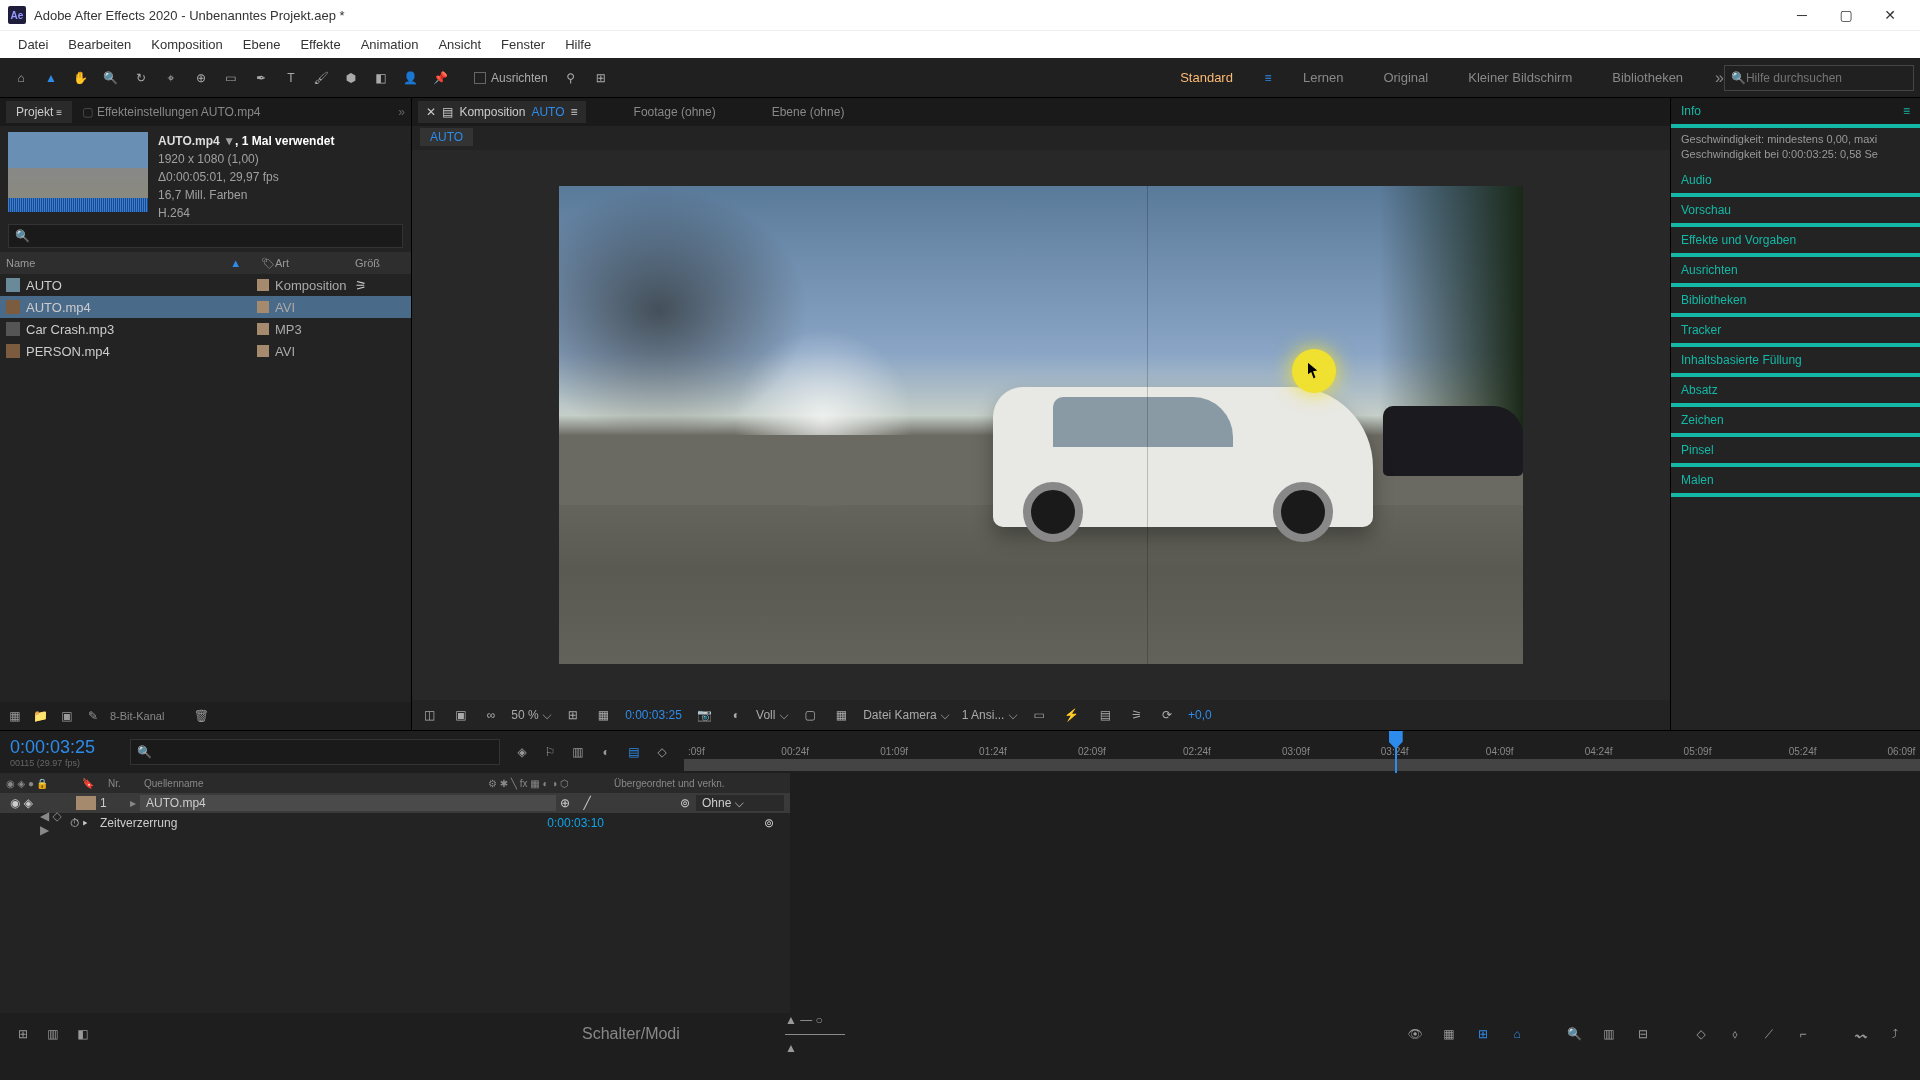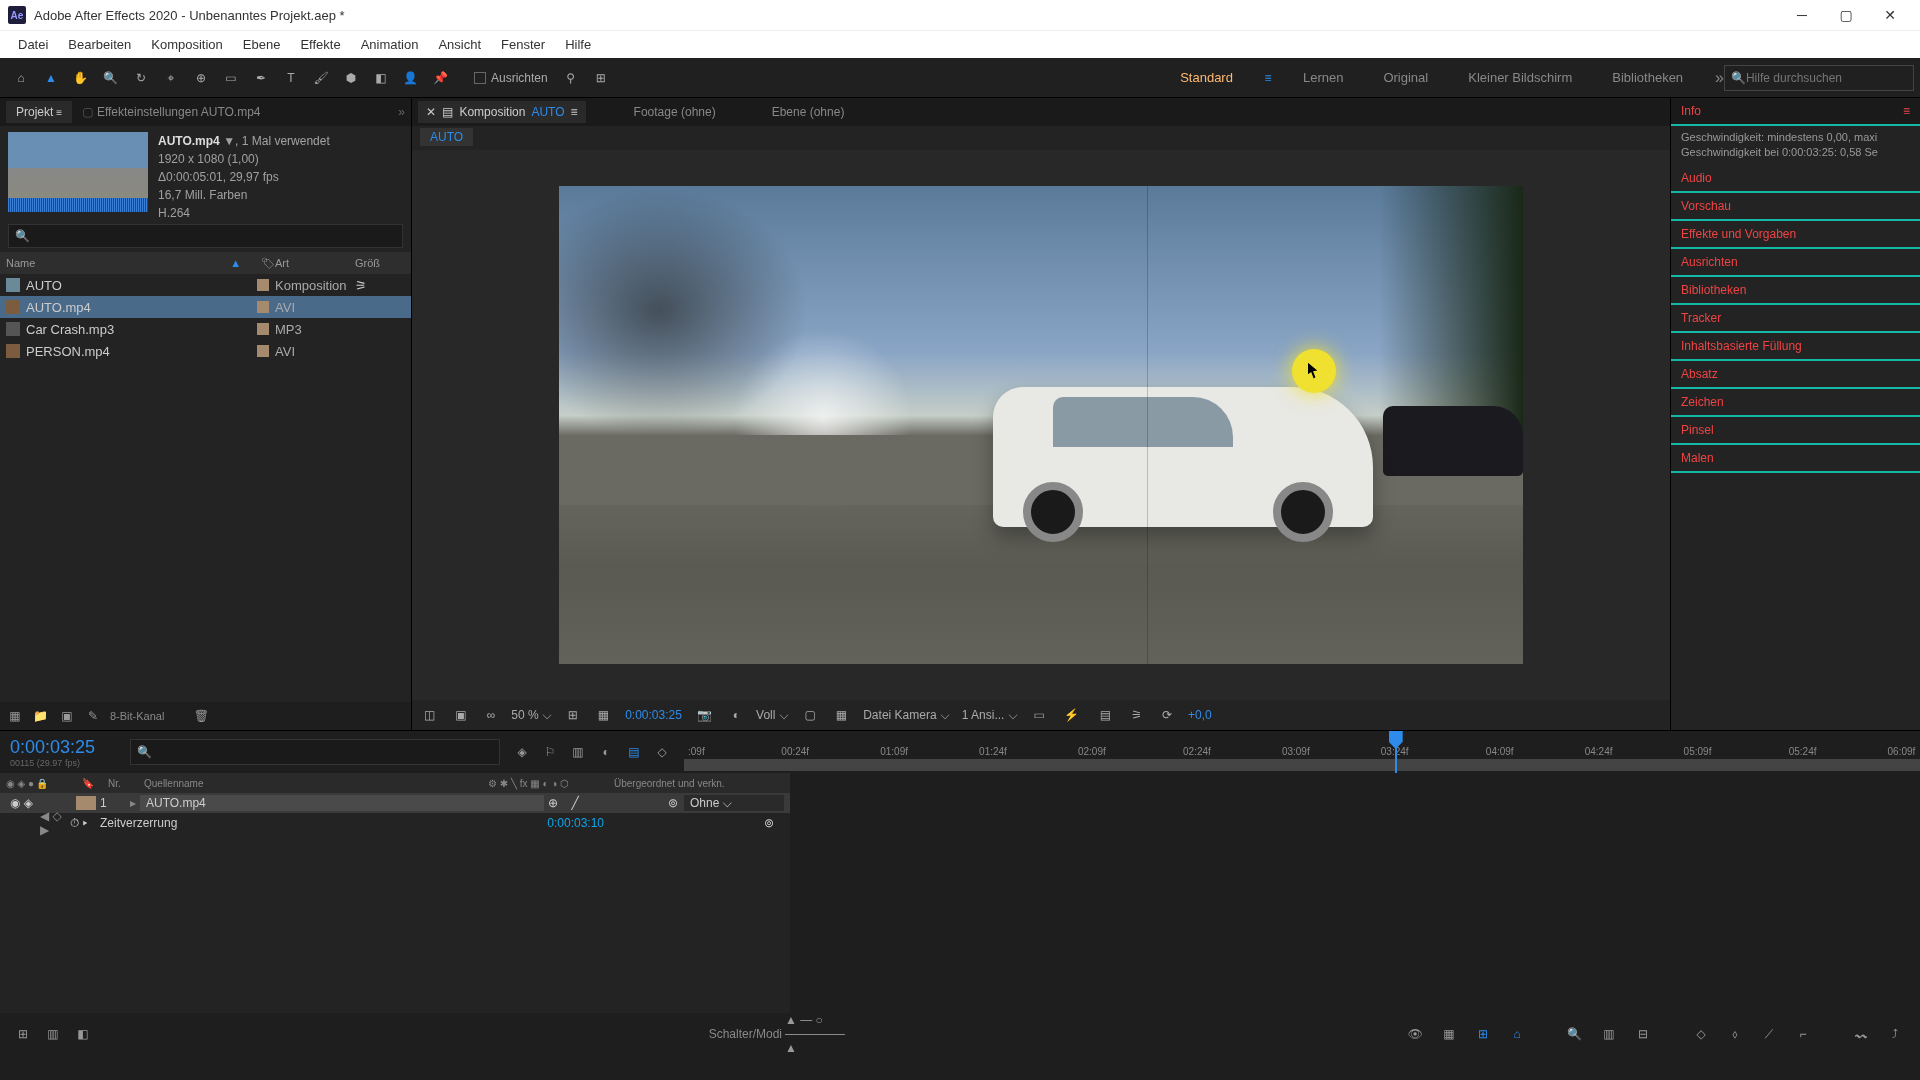--- a/index.html
+++ b/index.html
@@ -25,21 +25,21 @@
 .project-panel{width:412px;background:#232323;border-right:1px solid #000;display:flex;flex-direction:column}
 .panel-tabs{height:28px;display:flex;align-items:center;background:#1a1a1a;padding:0 6px}
 .panel-tabs .ptab{padding:4px 10px;font-size:12px;color:#888;cursor:pointer}
 .panel-tabs .ptab.active{background:#2a2a2a;color:#ccc}
 .panel-tabs .ptab-menu{font-size:10px;margin-left:3px}
 .footage-info{display:flex;padding:6px 8px;height:94px}
 .footage-thumb{width:140px;height:80px;background:linear-gradient(to bottom,#6a8fb5 0%,#6a8fb5 45%,#888 45%,#8a8a7a 100%);position:relative}
 .footage-thumb .audio-wf{position:absolute;bottom:0;left:0;right:0;height:14px;background:repeating-linear-gradient(90deg,#3a7fd5 0 1px,#1a4a8a 1px 2px)}
 .footage-meta{padding-left:10px;font-size:12px;color:#a0a0a0;line-height:1.5}
 .footage-meta .fname{color:#ddd;font-weight:bold}
-.footage-meta .used{font-weight:normal;color:#a3a3a3}
+.footage-meta .used{font-weight:bold;color:#ffffff}
 .project-search{padding:4px 8px}
 .project-search .srch{display:flex;align-items:center;width:100%;height:24px;background:#1a1a1a;border:1px solid #333;padding:0 6px}
 .project-list{flex:1;overflow:auto;font-size:13px}
 .project-list .header{display:flex;background:#2e2e2e;height:22px;align-items:center;padding:0 6px;color:#999;font-size:11px}
 .project-list .header .col-name{flex:1}
 .project-list .header .col-art{width:80px}
 .project-list .header .col-grob{width:50px}
 .project-list .row{display:flex;height:22px;align-items:center;padding:0 6px;cursor:pointer}
 .project-list .row.selected{background:#4a6a8a}
 .project-list .row .ficon{width:14px;height:14px;margin-right:6px;background:#444}
@@ -73,21 +73,21 @@
 .preview-frame .car .w2{right:40px}
 .preview-frame .car2{position:absolute;top:46%;right:0;width:140px;height:70px;background:#1a1a1f;border-radius:10px 30px 5px 5px}
 .preview-frame .highlight{position:absolute;top:34%;left:76%;width:44px;height:44px;background:#f0e030;border-radius:50%;box-shadow:0 0 20px #f0e030;display:flex;align-items:center;justify-content:center}
 .preview-frame .highlight .cursor{width:12px;height:16px;background:#000;clip-path:polygon(0 0,0 75%,30% 60%,50% 100%,65% 92%,45% 55%,80% 50%)}
 .viewer-controls{height:30px;background:#232323;display:flex;align-items:center;padding:0 8px;gap:12px;font-size:12px;color:#aaa}
 .viewer-controls .vcbtn{cursor:pointer;padding:2px 4px}
 .viewer-controls .vcselect{display:flex;align-items:center;gap:4px;cursor:pointer}
 .viewer-controls .vctime{color:#2d8ceb}
 .viewer-controls .vcexp{color:#2d8ceb}
 .right-panel{width:250px;background:#232323;border-left:1px solid #000}
-.right-panel .rsection{padding:6px 10px;font-size:12px;color:#ef4444;border-bottom:2px solid #14b8a6;cursor:pointer}
+.right-panel .rsection{padding:6px 10px;font-size:12px;color:#14b8a6;border-bottom:4px solid #14b8a6;cursor:pointer}
 .right-panel .rsection.header{display:flex;justify-content:space-between;background:#1a1a1a;padding:6px 10px}
 .right-panel .info-body{padding:8px 10px;font-size:11px;color:#aaa}
 .right-panel .info-body .swatch{display:inline-block;width:18px;height:18px;background:#a87848;vertical-align:top;margin-right:10px}
 .right-panel .info-body .rgba{display:inline-block;line-height:1.3}
 .right-panel .info-body .xy{float:right;line-height:1.3}
 .right-panel .speed-info{padding:4px 10px;font-size:11px;color:#999;line-height:1.4}
 .timeline-area{height:350px;background:#1e1e1e;border-top:1px solid #000}
 .tl-tabs{height:26px;display:flex;align-items:center;background:#1a1a1a;padding:0 6px}
 .tl-tabs .tltab{padding:4px 14px;font-size:12px;color:#888;cursor:pointer}
 .tl-tabs .tltab.active{background:#2a2a2a;color:#ccc}
@@ -105,36 +105,36 @@
 .tl-ruler .playhead{position:absolute;top:0;bottom:0;width:2px;background:#2d8ceb}
 .tl-ruler .playhead .head{position:absolute;top:0;left:-6px;width:14px;height:18px;background:#2d8ceb;clip-path:polygon(0 0,100% 0,100% 60%,50% 100%,0 60%)}
 .tl-body{flex:1;display:flex;height:240px}
 .tl-layers{width:790px;background:#232323}
 .tl-layers .lheader{height:20px;display:flex;align-items:center;background:#2a2a2a;padding:0 6px;font-size:10px;color:#888;gap:6px}
 .tl-layers .lrow{height:20px;display:flex;align-items:center;padding:0 6px;font-size:12px}
 .tl-layers .lrow.selected{background:#3a3a3a}
 .tl-layers .lrow .lcell{padding:0 4px}
 .tl-layers .lrow .lname{flex:1;color:#ccc}
 .tl-layers .lrow .lname.src{background:#4a4a4a;padding:1px 6px}
-.tl-layers .lrow .ldrop{width:100px;background:#2a2a2a;padding:1px 6px}
+.tl-layers .lrow .ldrop{width:88px;background:#2a2a2a;padding:1px 6px}
 .tl-layers .lrow.sub{padding-left:40px}
 .tl-layers .lrow .propval{color:#0ea5e9}
 .tl-graph{flex:1;position:relative;background:#232323;border-left:1px solid #000}
 .tl-graph .gaxis{position:absolute;left:6px;color:#888;font-size:10px}
 .tl-graph svg{position:absolute;inset:0;width:100%;height:100%}
 .tl-graph .playhead2{position:absolute;top:0;bottom:0;width:1px;background:#2d8ceb}
 .tl-graph .webcam{position:absolute;bottom:-42px;right:0;width:250px;height:210px;background:#1a1a1a;overflow:hidden}
 .tl-graph .webcam .face{position:absolute;top:30px;left:60px;width:110px;height:130px;background:#c8a080;border-radius:50% 50% 45% 45%}
 .tl-graph .webcam .hair{position:absolute;top:10px;left:50px;width:130px;height:60px;background:#3a2a1e;border-radius:50% 50% 0 0}
 .tl-graph .webcam .body{position:absolute;bottom:0;left:0;right:0;height:80px;background:#2a1e16}
 .tl-footer{height:42px;display:flex;align-items:center;background:#1e1e1e}
 .tl-footer .tlfbtn{width:24px;height:24px;margin:0 3px;cursor:pointer;color:#999;display:flex;align-items:center;justify-content:center}
 .tl-footer .tlfbtn.blue{color:#2d8ceb}
 .tl-footer .spacer{flex:1}
-.tl-footer .modelabel{width:200px;text-align:right;color:#888;font-size:12px}
+.tl-footer .modelabel{width:200px;text-align:left;color:#888;font-size:16px}
 svg{width:100%;height:100%}
 </style>
 </head>
 <body>
 
 <div class="titlebar">
   <div class="icon">Ae</div>
   <div class="title">
     <span>Adobe After Effects 2020</span> - <span>Unbenanntes Projekt.aep *</span>
   </div>

